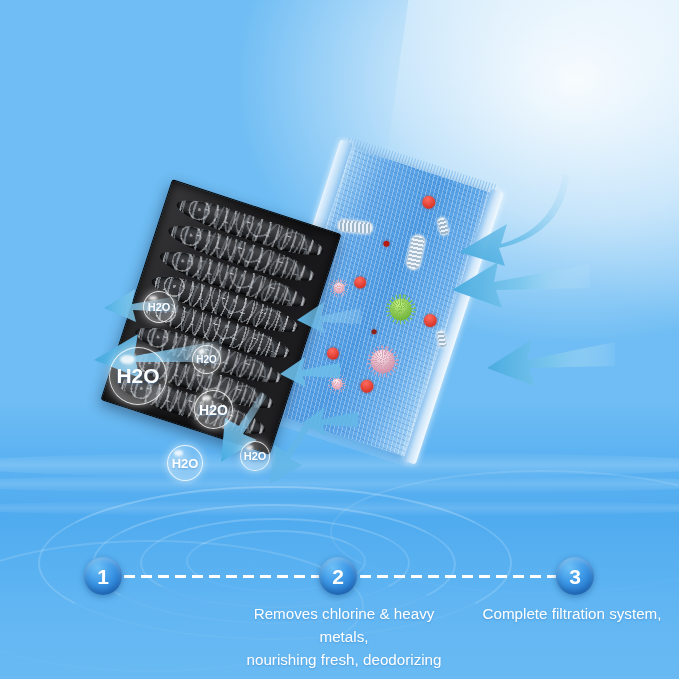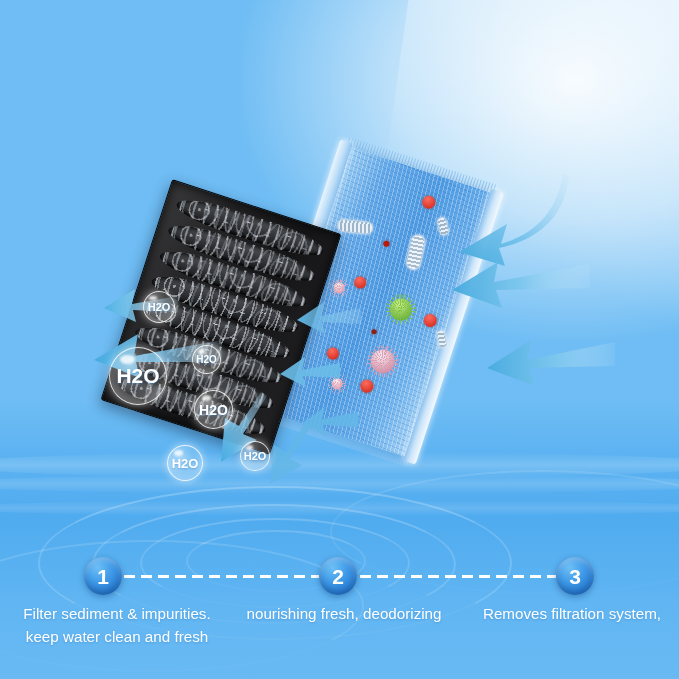--- a/index.html
+++ b/index.html
@@ -374,25 +374,22 @@
 
   <div class="steps">
 
     <div class="dash" style="left:124px;width:196px;"></div>
     <div class="dash" style="left:360px;width:196px;"></div>
 
     <div class="badge" style="left:84px;top:1px;">1</div>
     <div class="badge" style="left:319px;top:1px;">2</div>
     <div class="badge" style="left:556px;top:1px;">3</div>
 
-    <div class="caption" style="left:8px;width:218px;">
-      <div>Filter sediment &amp; impurities.</div>
-      <div>keep water clean and fresh</div>
-    </div>
     <div class="caption" style="left:228px;width:232px;">
+      <div>Removes chlorine &amp; heavy metals,</div>
       <div>nourishing fresh, deodorizing</div>
     </div>
     <div class="caption" style="left:468px;width:208px;">
-      <div>Removes filtration system,</div>
+      <div>Complete filtration system,</div>
     </div>
   </div>
 
 </div>
 
 </body></html>

